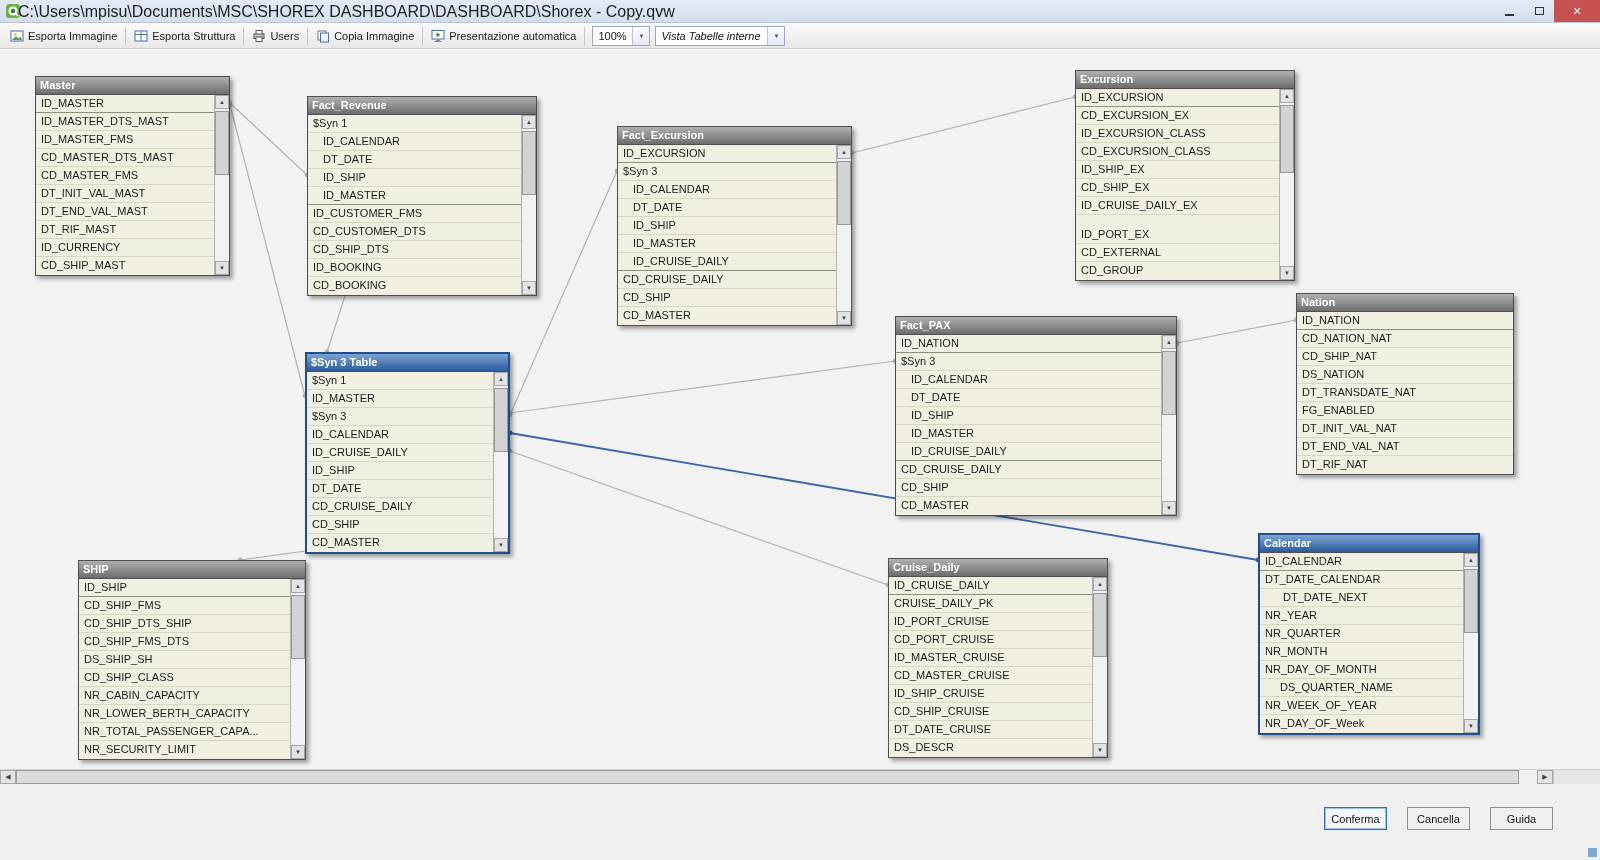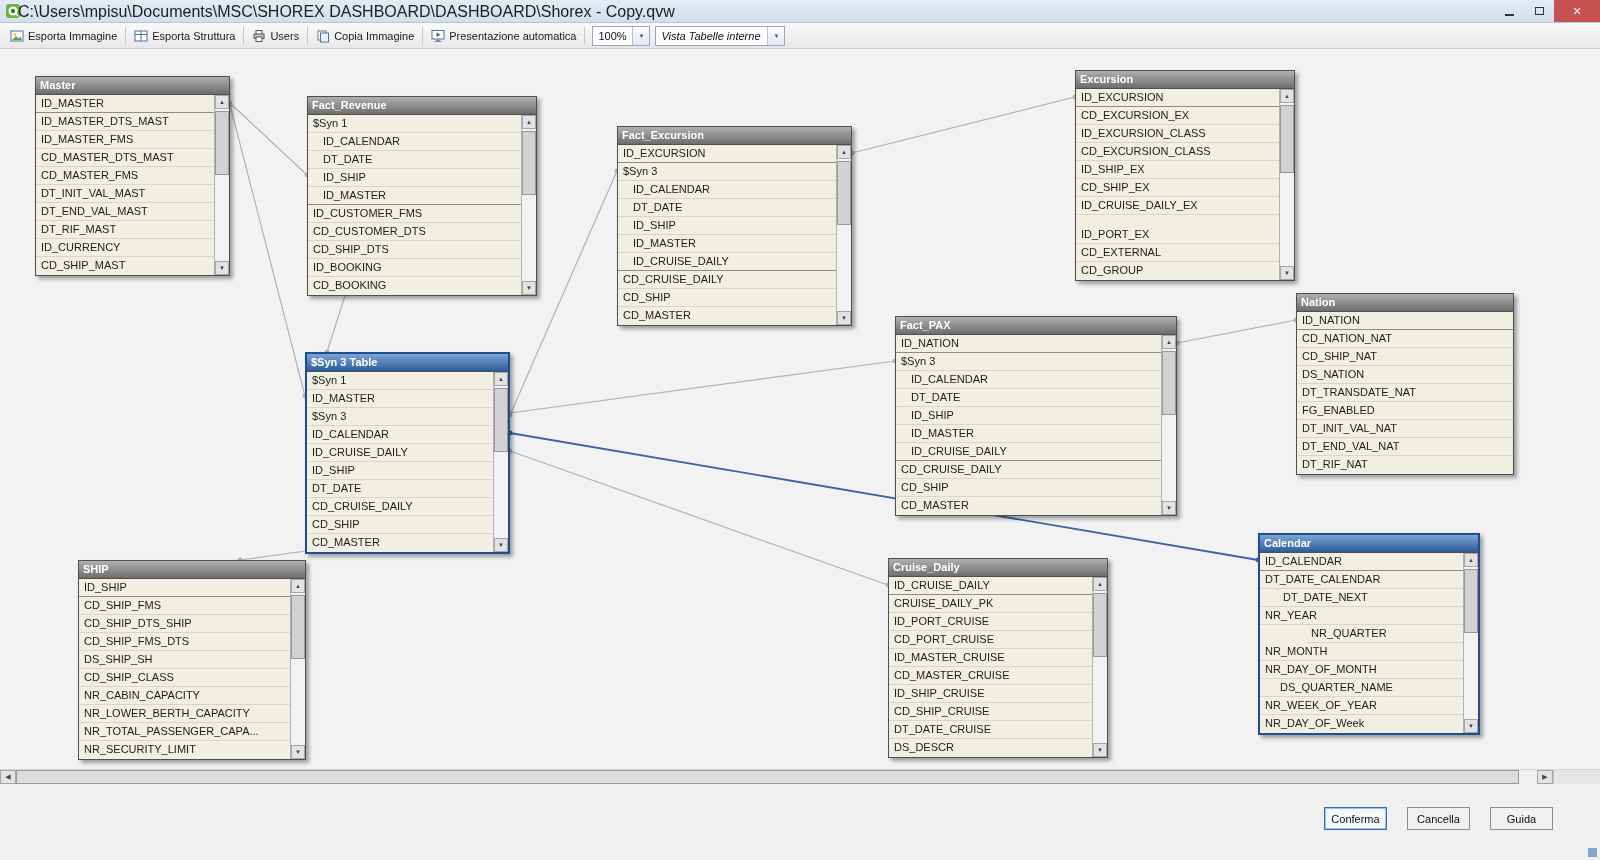--- a/index.html
+++ b/index.html
@@ -434,21 +434,21 @@
       </div>
     </div>
     <div class="table-box selected" style="left: 1258px; top: 484px; width: 222px;">
       <div class="tbl-header blue">Calendar</div>
       <div class="tbl-body">
         <div class="rows">
           <div class="row sep" style="padding-left: 5px;">ID_CALENDAR</div>
           <div class="row" style="padding-left: 5px;">DT_DATE_CALENDAR</div>
           <div class="row" style="padding-left: 23px;">DT_DATE_NEXT</div>
           <div class="row" style="padding-left: 5px;">NR_YEAR</div>
-          <div class="row" style="padding-left: 5px; margin-left: 46px;">NR_QUARTER</div>
+          <div class="row" style="padding-left: 5px;">NR_QUARTER</div>
           <div class="row" style="padding-left: 5px;">NR_MONTH</div>
           <div class="row" style="padding-left: 5px;">NR_DAY_OF_MONTH</div>
           <div class="row" style="padding-left: 20px;">DS_QUARTER_NAME</div>
           <div class="row" style="padding-left: 5px;">NR_WEEK_OF_YEAR</div>
           <div class="row" style="padding-left: 5px;">NR_DAY_OF_Week</div>
         </div>
         <div class="vscroll">
           <div class="sb-btn">▲</div>
           <div class="sb-track">
             <div class="sb-thumb"></div>

